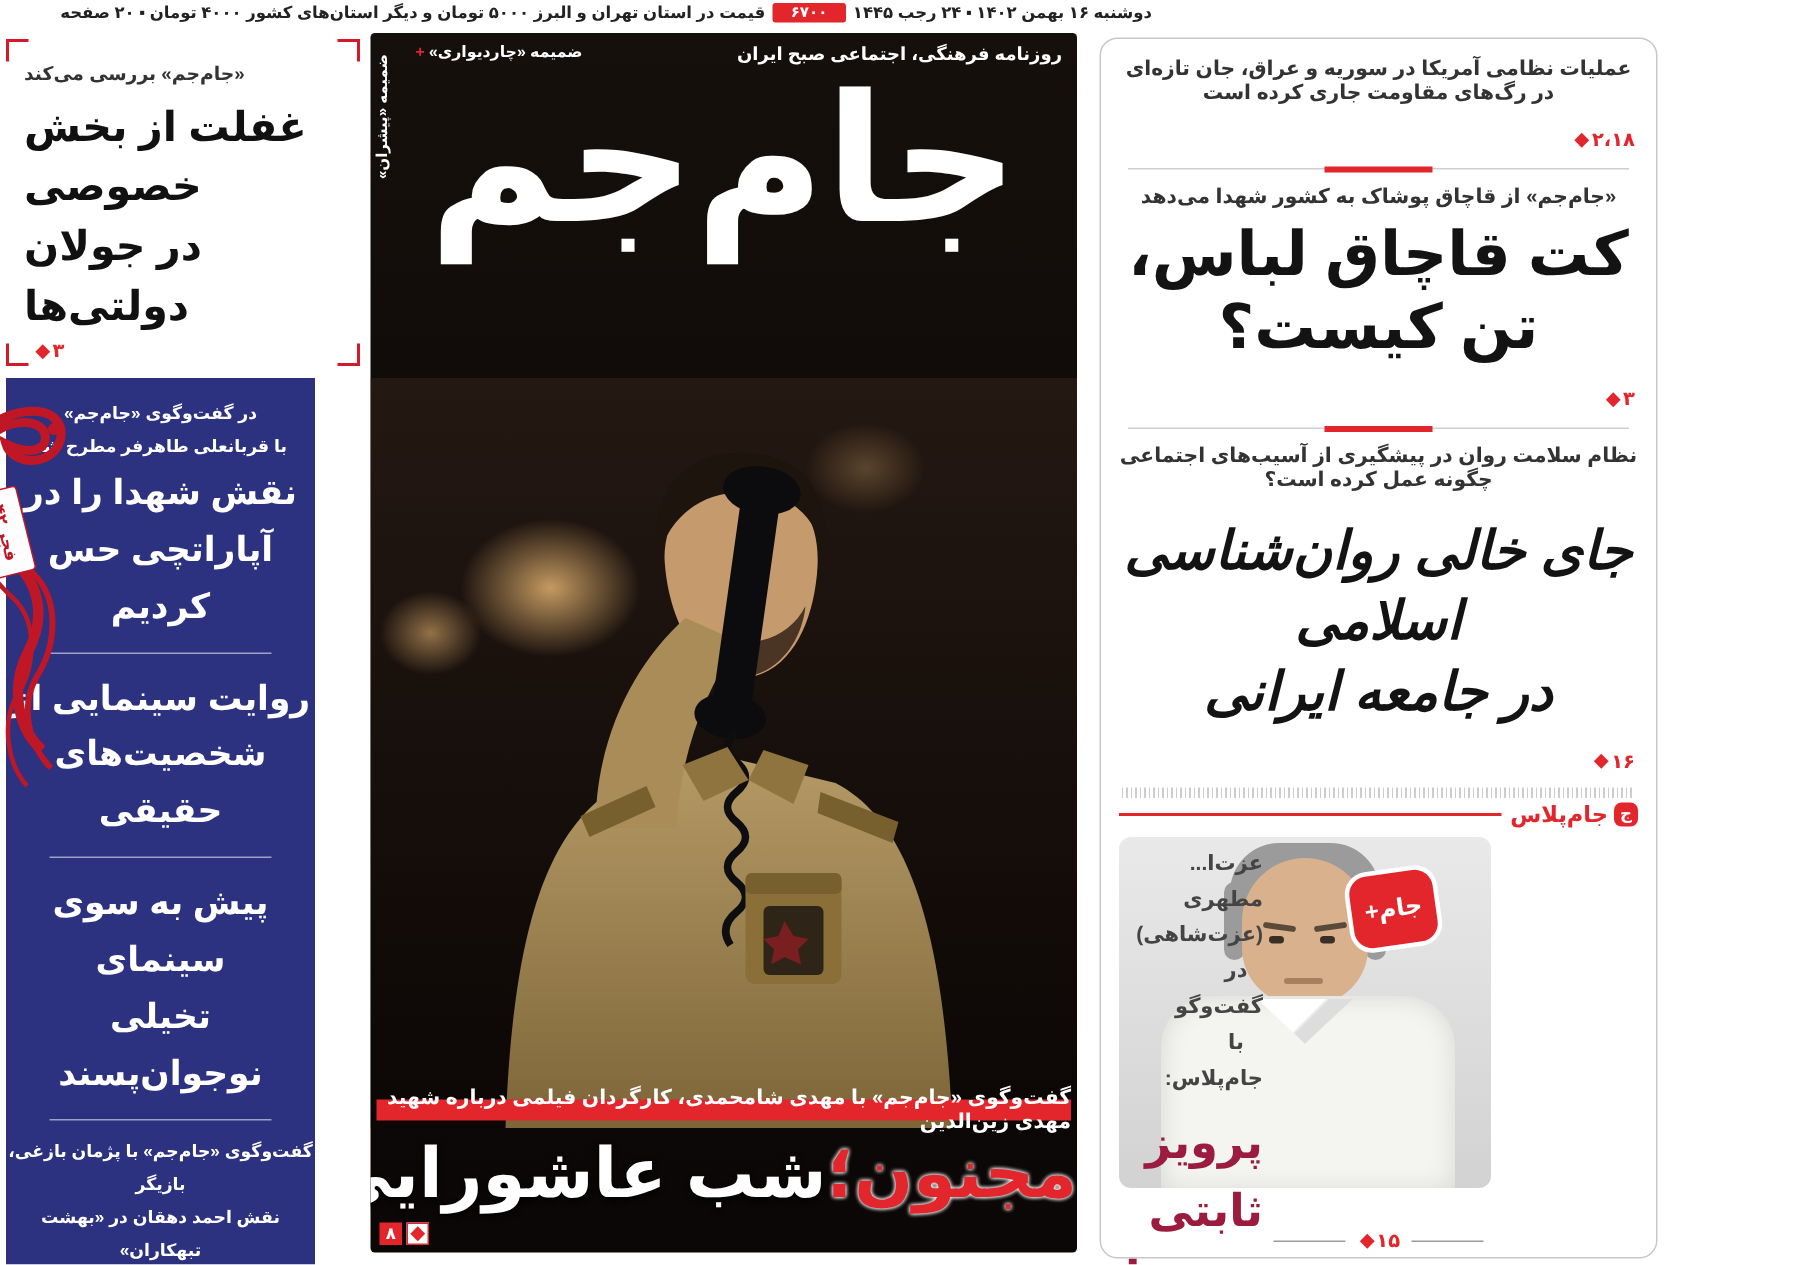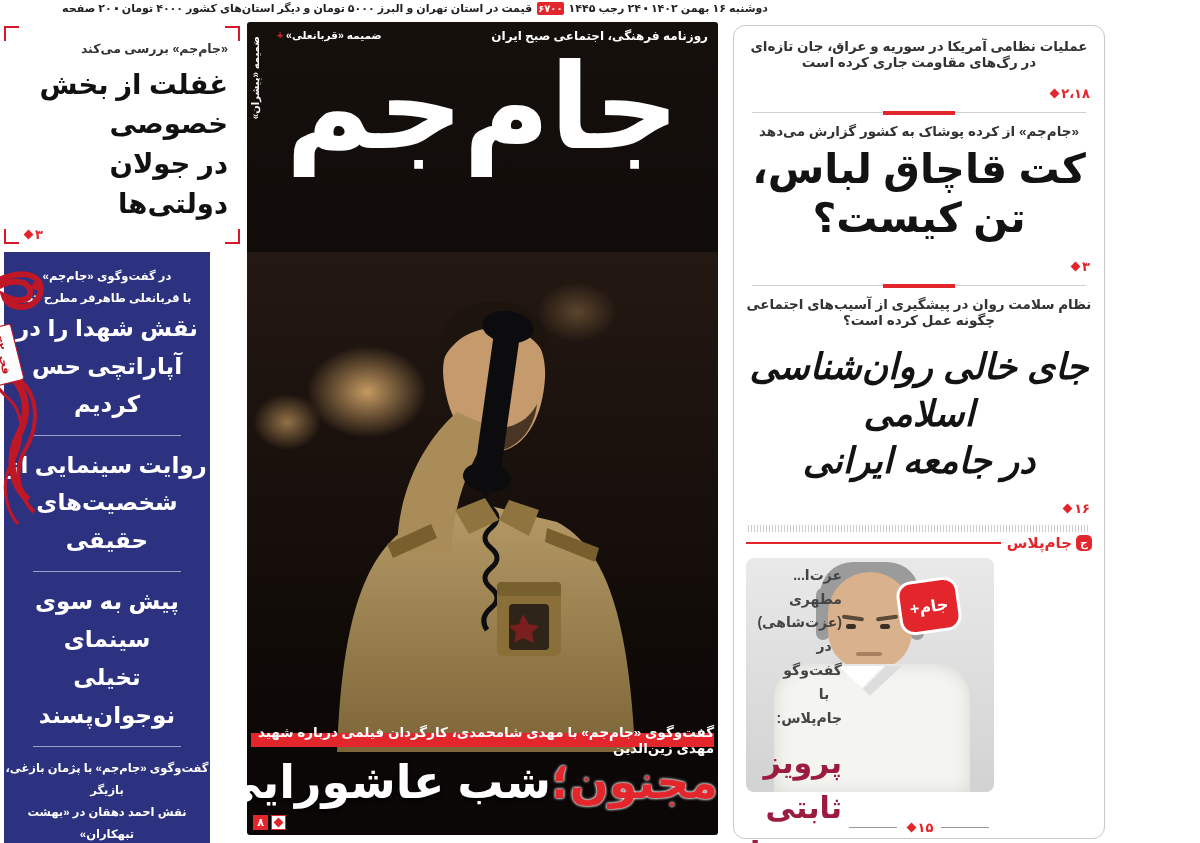--- a/index.html
+++ b/index.html
@@ -2,21 +2,21 @@
 <html><head>
 <meta charset="utf-8">
 <style>
   * { margin:0; padding:0; box-sizing:border-box; }
   body { font-family:"Liberation Sans","DejaVu Sans",sans-serif; background:#fff; }
   .page { position:relative; width:1200px; height:843px; background:#fff; overflow:hidden; direction:rtl; }
 
   
   .topbar { position:absolute; top:2px; right:432px; width:440px; display:flex; align-items:center; gap:5px;
             font-size:11px; font-weight:bold; color:#222; white-space:nowrap; direction:rtl; }
-  .issue-badge { background:#e2262c; color:#fff; padding:1px 1px; font-size:10px; border-radius:2px; }
+  .issue-badge { background:#e2262c; color:#fff; padding:1px 12px; font-size:10px; border-radius:2px; }
 
   
   .dia { display:inline-block; width:7px; height:7px; background:#e2262c; transform:rotate(45deg); margin:0 3px; }
   .pgref { color:#e2262c; font-weight:bold; font-size:13px; display:inline-flex; align-items:center; direction:rtl; }
 
   
   .rcol { position:absolute; left:733px; top:25px; width:372px; height:814px; border:1px solid #c8c8c8;
           border-radius:12px; padding:12px 12px 4px; text-align:center; direction:rtl; }
   .kicker { font-size:13.5px; font-weight:bold; color:#333; }
   .h-xl { font-weight:900; font-size:58px; line-height:1.18; color:#131313; letter-spacing:-1px; }
@@ -84,21 +84,21 @@
                  letter-spacing:-1px; color:#fff; text-shadow:0 2px 4px rgba(0,0,0,.85); white-space:nowrap; }
   .cv-headline .hl-red { color:#e2262c; text-shadow:0 0 3px #fff,0 0 3px #fff; }
   .cv-badges { position:absolute; left:6px; bottom:5px; display:flex; gap:3px; align-items:center; direction:ltr; }
   .cv-badge-num { background:#e2262c; color:#fff; font-size:11px; font-weight:bold; width:15px; height:15px;
                   display:flex; align-items:center; justify-content:center; }
   .cv-badge-dia { width:15px; height:15px; background:#fff; border:1px solid #e2262c; display:flex; align-items:center; justify-content:center; }
   .cv-badge-dia i { width:7px; height:7px; background:#e2262c; transform:rotate(45deg); }
 
   
   .lcol { position:absolute; left:4px; top:26px; width:236px; direction:rtl; }
-  .brk { position:relative; padding:12px 12px 20px; text-align:right; }
+  .brk { position:relative; padding:12px 12px 20px; text-align:left; }
   .brk .c { position:absolute; width:15px; height:15px; border:2.5px solid #d6182b; }
   .c.tl { top:0; left:0; border-right:none; border-bottom:none; }
   .c.tr { top:0; right:0; border-left:none; border-bottom:none; }
   .c.bl { bottom:0; left:0; border-right:none; border-top:none; }
   .c.br2 { bottom:0; right:0; border-left:none; border-top:none; }
   .l-kicker { font-size:12.5px; font-weight:bold; color:#333; line-height:1.8; }
   .l-head { font-size:27.5px; font-weight:900; color:#111; line-height:1.45; letter-spacing:-0.5px; margin-top:4px; }
   .brk .pgref { position:absolute; left:18px; bottom:2px; }
 
   .fajr { position:relative; margin:8px 0 0 0; margin-right:30px; width:206px; background:#2c3180;
@@ -180,21 +180,21 @@
         </svg>
         <div class="fajr-ticket">فجر ۴۲</div>
       </div>
     </div>
 
   </div>
 
   <div class="cover">
     <div class="cv-tagline">روزنامه فرهنگی، اجتماعی صبح ایران</div>
     <div class="cv-supp-top">
-      <span>ضمیمه «قربانعلی»</span>
+      <span>ضمیمه «چاردیواری»</span>
       <span class="cv-plus">+</span>
     </div>
     <div class="cv-supp-side">ضمیمه «پیشران»</div>
     <div class="cv-logo">جام‌جم</div>
 
     <div class="cv-art">
       <svg width="471" height="500" viewBox="0 0 471 500">
         <defs>
           <radialGradient id="glow1" cx="50%" cy="50%" r="50%">
             <stop offset="0%" stop-color="#d7a96a" stop-opacity="0.9"></stop>
@@ -264,21 +264,21 @@
       <div class="ref-row">
         <span class="pgref">
           <b>۲،۱۸</b>
             <i class="dia"></i>
         </span>
       </div>
     </div>
     <div class="rrule"></div>
 
     <div>
-      <div class="kicker">«جام‌جم» از کرده پوشاک به کشور گزارش می‌دهد</div>
+      <div class="kicker">«جام‌جم» از قاچاق پوشاک به کشور شهدا می‌دهد</div>
       <div class="h-lg" style="margin-top:6px;">کت قاچاق لباس، تن کیست؟</div>
       <div class="ref-row">
         <span class="pgref">
           <b>۳</b>
             <i class="dia"></i>
         </span>
       </div>
     </div>
     <div class="rrule"></div>
 

